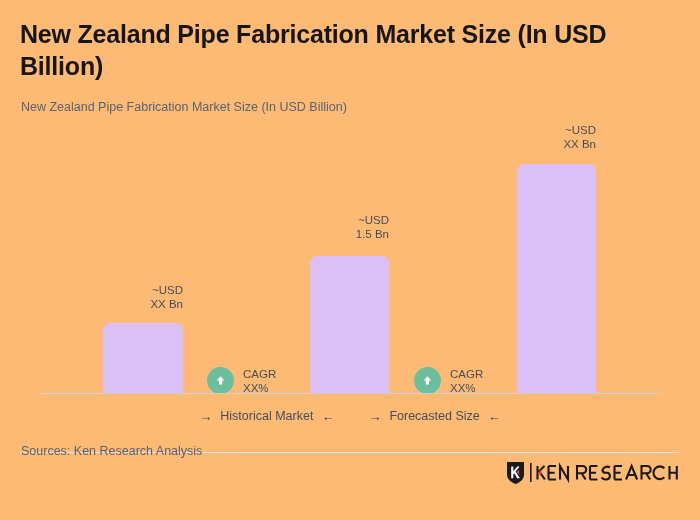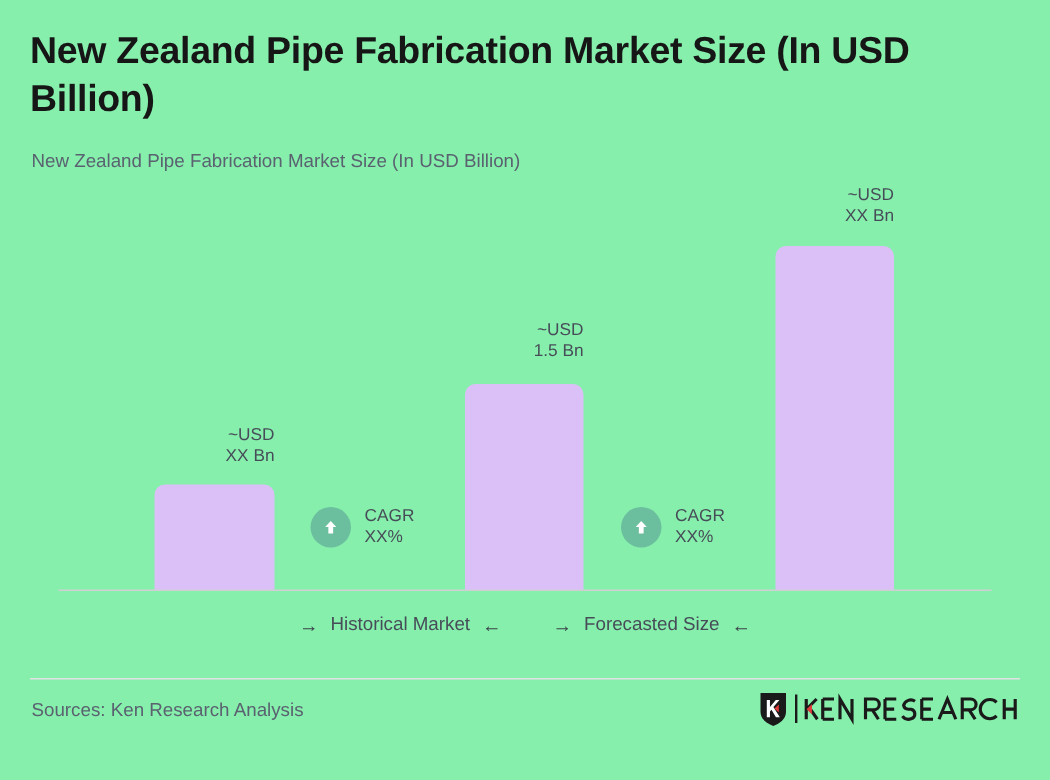--- a/index.html
+++ b/index.html
@@ -8,21 +8,21 @@
     background: #ffffff;
   }
   body {
     font-family: "Liberation Sans", sans-serif;
     -webkit-font-smoothing: antialiased;
   }
   .page {
     position: relative;
     width: 700px;
     height: 520px;
-    background: #86efac;
+    background: #fdba74;
     overflow: hidden;
   }
 
   
   .title {
     position: absolute;
     left: 20px;
     top: 18px;
     width: 640px;
     font-size: 25px;
@@ -70,22 +70,23 @@
     line-height: 14px;
     color: #474d58;
     text-align: right;
     white-space: pre-line;
   }
 
   
   .cagr {
     position: absolute;
     display: flex;
-    align-items: center;
+    align-items: flex-start;
     gap: 9px;
+    margin-top: 30px;
   }
   .cagr-circle {
     width: 27px;
     height: 27px;
     border-radius: 50%;
     background: #6cbf9e;
     display: flex;
     align-items: center;
     justify-content: center;
     flex: 0 0 auto;
@@ -126,21 +127,21 @@
     position: absolute;
     left: 20px;
     top: 452px;
     width: 660px;
     height: 1px;
     background: #e2e2e5;
   }
   .sources {
     position: absolute;
     left: 21px;
-    top: 466px;
+    top: 444px;
     font-size: 12.5px;
     color: #5a6270;
   }
   .brand {
     position: absolute;
     right: 22px;
     top: 461px;
     display: flex;
     align-items: center;
     gap: 5px;

